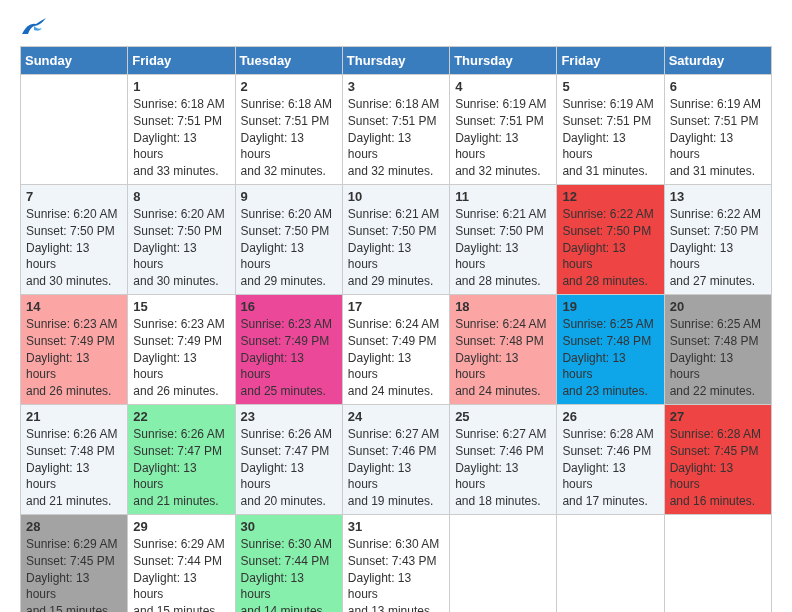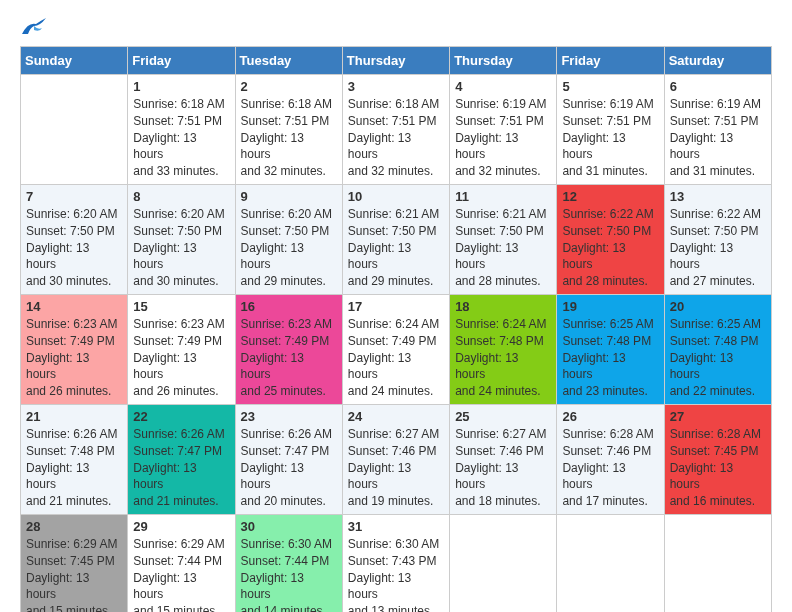--- a/index.html
+++ b/index.html
@@ -228,51 +228,51 @@
 Daylight: 13 hours
 and 25 minutes.</div>
         </td>
         <td style="background-color: rgb(255, 255, 255);">
           <div class="day-number">17</div>
           <div class="day-info" style="white-space: pre-line;">Sunrise: 6:24 AM
 Sunset: 7:49 PM
 Daylight: 13 hours
 and 24 minutes.</div>
         </td>
-        <td style="background-color: #84cc16; margin-top: 28px;">
+        <td style="background-color: #fca5a5; margin-top: 28px;">
           <div class="day-number">18</div>
           <div class="day-info" style="white-space: pre-line;">Sunrise: 6:24 AM
 Sunset: 7:48 PM
 Daylight: 13 hours
 and 24 minutes.</div>
         </td>
         <td style="background-color: #0ea5e9;">
           <div class="day-number">19</div>
           <div class="day-info" style="white-space: pre-line;">Sunrise: 6:25 AM
 Sunset: 7:48 PM
 Daylight: 13 hours
 and 23 minutes.</div>
         </td>
-        <td style="background-color: #0ea5e9;">
+        <td style="background-color: #a3a3a3;">
           <div class="day-number">20</div>
           <div class="day-info" style="white-space: pre-line;">Sunrise: 6:25 AM
 Sunset: 7:48 PM
 Daylight: 13 hours
 and 22 minutes.</div>
         </td>
       </tr>
       <tr>
         <td style="background-color: rgb(240, 245, 250);">
           <div class="day-number">21</div>
           <div class="day-info" style="white-space: pre-line;">Sunrise: 6:26 AM
 Sunset: 7:48 PM
 Daylight: 13 hours
 and 21 minutes.</div>
         </td>
-        <td style="background-color: #14b8a6;">
+        <td style="background-color: #86efac;">
           <div class="day-number">22</div>
           <div class="day-info" style="white-space: pre-line;">Sunrise: 6:26 AM
 Sunset: 7:47 PM
 Daylight: 13 hours
 and 21 minutes.</div>
         </td>
         <td style="background-color: rgb(240, 245, 250);">
           <div class="day-number">23</div>
           <div class="day-info" style="white-space: pre-line;">Sunrise: 6:26 AM
 Sunset: 7:47 PM

